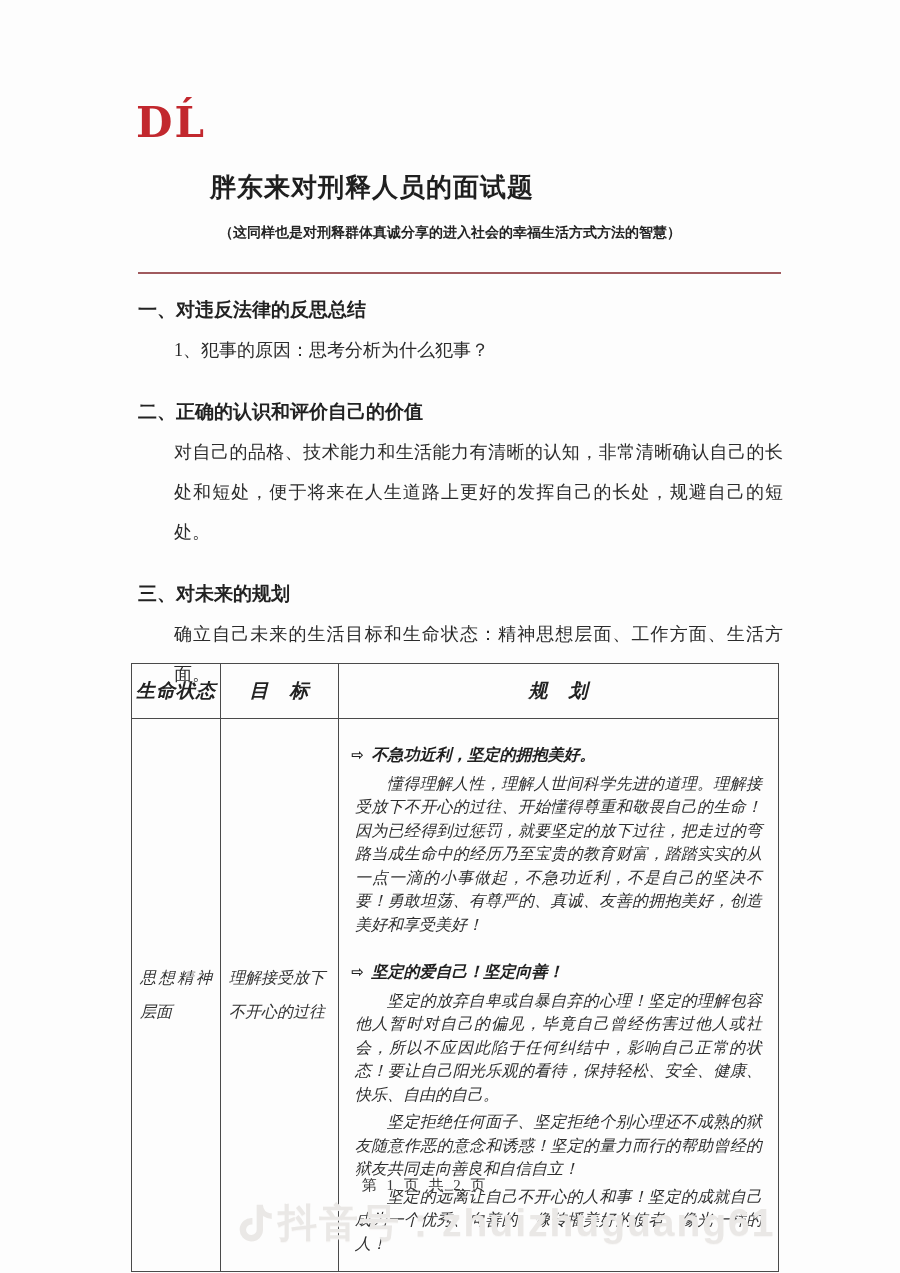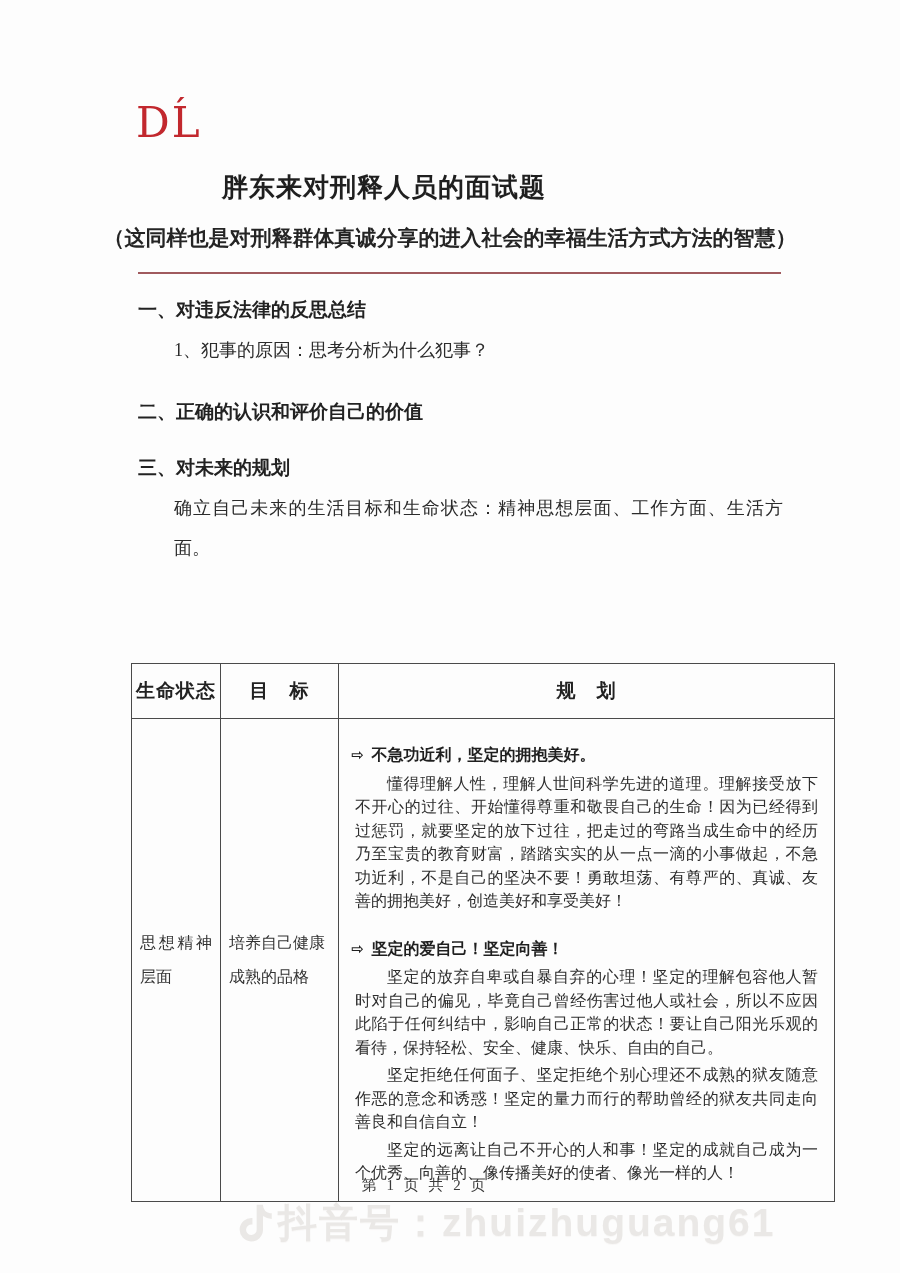--- a/index.html
+++ b/index.html
@@ -8,54 +8,53 @@
     background: #fdfdfd;
     position: relative;
     overflow: hidden;
     font-family: "Liberation Serif", "DejaVu Serif", serif;
     color: #2b2b2b;
   }
   .doc { position: absolute; inset: 0; }
 
   .logo {
     position: absolute; left: 136px; top: 98px;
-    font-size: 42px; font-weight: 400; letter-spacing: 2px;
+    font-size: 42px; font-weight: 700; letter-spacing: 2px;
     color: #c2282e;
     font-family: "DejaVu Serif", serif;
   }
   .title {
     position: absolute; left: 0; top: 170px; width: 744px;
     text-align: center; font-size: 26px; font-weight: 700; letter-spacing: 1px;
     color: #1f1f1f;
-    padding-left: 12px;
   }
   .subtitle {
     position: absolute; left: 0; top: 224px; width: 900px;
-    text-align: center; font-size: 21px; font-weight: 700;
+    text-align: center; font-size: 14px; font-weight: 700;
     color: #242424;
   }
   .divider {
     position: absolute; left: 138px; top: 272px; width: 643px; height: 2px;
     background: #a05a5e;
   }
 
   .sections { position: absolute; left: 138px; top: 296px; width: 645px; }
   .sec-heading {
     font-size: 19px; font-weight: 700; color: #222;
     margin: 28px 0 6px 0; line-height: 28px;
   }
   .sec-heading.first { margin-top: 0; }
   .sec-item, .sec-para {
     margin: 0 0 0 36px; font-size: 18px; line-height: 40px; color: #2b2b2b;
     text-align: justify;
   }
 
   table.plan-table {
-    position: absolute; left: 131px; top: 663px; width: 704px;
-    border-collapse: collapse; table-layout: fixed;
+    position: absolute; left: 131px; top: 663px; width: 648px;
+    border-collapse: collapse; table-layout: fixed; font-style: italic;
   }
   .plan-table th, .plan-table td {
     border: 1.5px solid #4a4a4a;
     background: transparent;
   }
   .plan-table th {
     height: 52px; font-size: 19px; font-weight: 700; text-align: center;
     color: #222; letter-spacing: 1px;
   }
   .col-state { width: 89px; }
@@ -106,20 +105,21 @@
 
   <div class="title">胖东来对刑释人员的面试题</div>
   <div class="subtitle">（这同样也是对刑释群体真诚分享的进入社会的幸福生活方式方法的智慧）</div>
   <div class="divider"></div>
 
   <div class="sections">
     <div class="sec-heading first">一、对违反法律的反思总结</div>
     <div class="sec-item">1、犯事的原因：思考分析为什么犯事？</div>
 
     <div class="sec-heading">二、正确的认识和评价自己的价值</div>
+    <div class="sec-para">对自己的品格、技术能力和生活能力有清晰的认知，非常清晰确认自己的长处和短处，便于将来在人生道路上更好的发挥自己的长处，规避自己的短处。</div>
 
     <div class="sec-heading">三、对未来的规划</div>
     <div class="sec-para">确立自己未来的生活目标和生命状态：精神思想层面、工作方面、生活方面。</div>
   </div>
 
   <table class="plan-table">
     <colgroup>
       <col class="col-state">
       <col class="col-goal">
       <col>
@@ -127,21 +127,21 @@
     <thead>
       <tr>
         <th>生命状态</th>
         <th>目　标</th>
         <th>规　划</th>
       </tr>
     </thead>
     <tbody>
       <tr>
         <td class="td-state">思想精神层面</td>
-        <td class="td-goal">培养自己健康成熟的品格</td>
+        <td class="td-goal">理解接受放下不开心的过往</td>
         <td class="td-plan">
           <div class="plan-block">
             <div class="plan-head">
               <span class="arrow">⇨</span>
               <span>不急功近利，坚定的拥抱美好。</span>
             </div>
             <p class="plan-para">懂得理解人性，理解人世间科学先进的道理。理解接受放下不开心的过往、开始懂得尊重和敬畏自己的生命！因为已经得到过惩罚，就要坚定的放下过往，把走过的弯路当成生命中的经历乃至宝贵的教育财富，踏踏实实的从一点一滴的小事做起，不急功近利，不是自己的坚决不要！勇敢坦荡、有尊严的、真诚、友善的拥抱美好，创造美好和享受美好！</p>
           </div>
           <div class="plan-block">
             <div class="plan-head">

